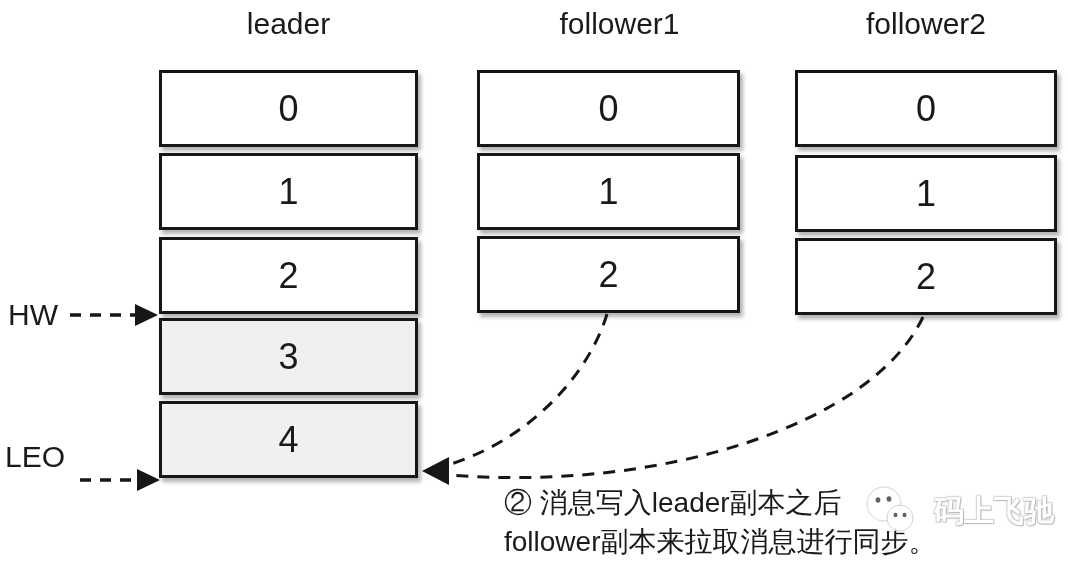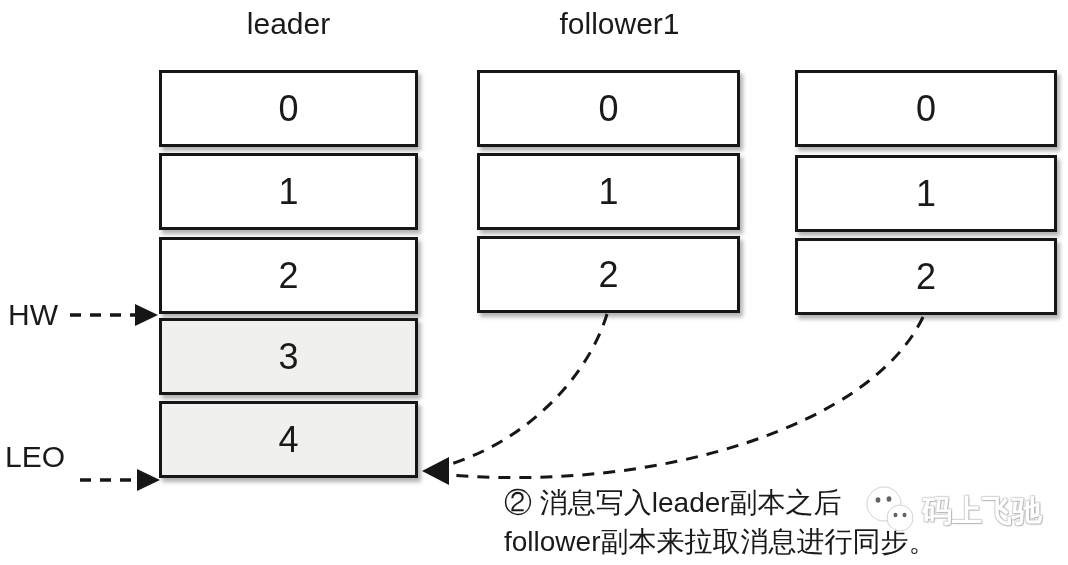--- a/index.html
+++ b/index.html
@@ -65,20 +65,21 @@
     color: #1a1a1a;
     white-space: nowrap;
   }
   .watermark {
     position: absolute;
     left: 862px;
     top: 484px;
     display: flex;
     align-items: center;
     opacity: 0.95;
+    gap: 12px;
   }
   .watermark .wm-text {
     font-size: 30px;
     font-weight: bold;
     color: #ffffff;
     margin-left: 4px;
     white-space: nowrap;
     text-shadow:
       1px 1px 1px #b5b5b5,
       -1px -1px 1px #d8d8d8,
@@ -86,20 +87,21 @@
       -1px 1px 1px #cccccc;
   }
 </style>
 </head>
 <body>
 
 <div class="canvas">
 
   <div class="col-title" style="left:159px;width:259px">leader</div>
   <div class="col-title" style="left:488px;width:263px">follower1</div>
+  <div class="col-title" style="left:795px;width:262px">follower2</div>
 
   <div class="cell" style="left:159px;top:70px;width:259px">
     <span class="num">0</span>
   </div>
   <div class="cell" style="left:159px;top:153px;width:259px">
     <span class="num">1</span>
   </div>
   <div class="cell" style="left:159px;top:237px;width:259px">
     <span class="num">2</span>
   </div>

